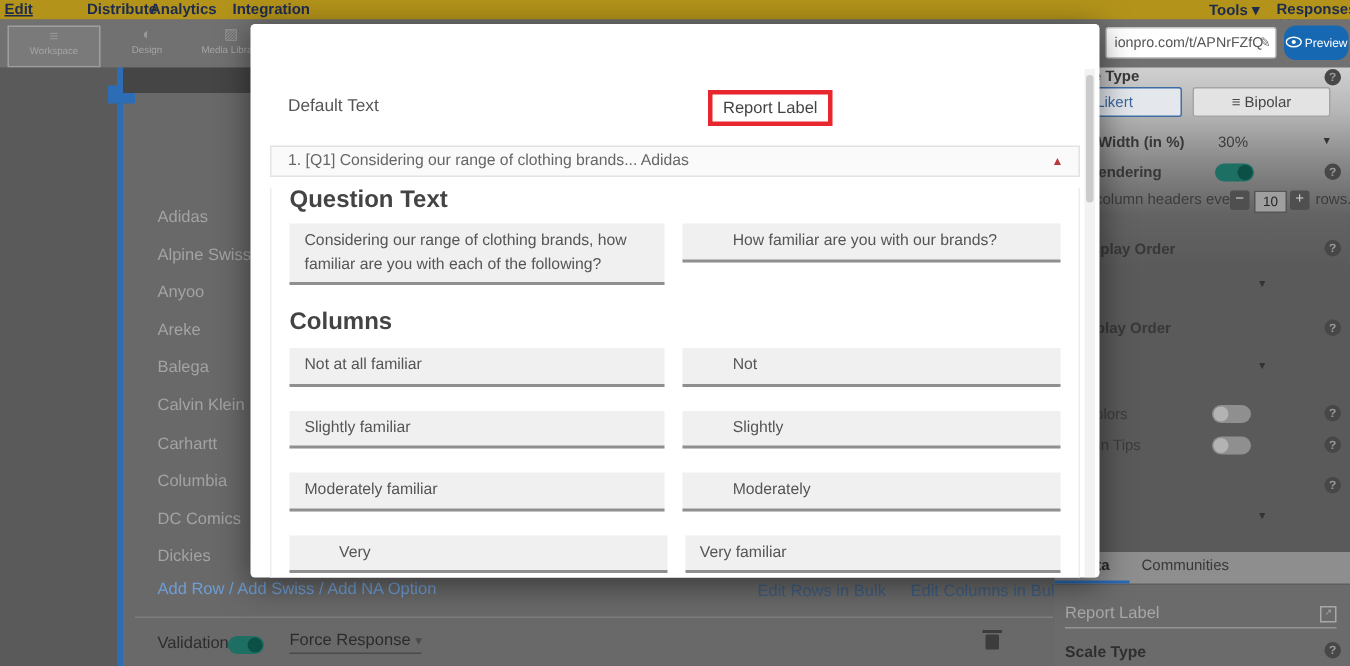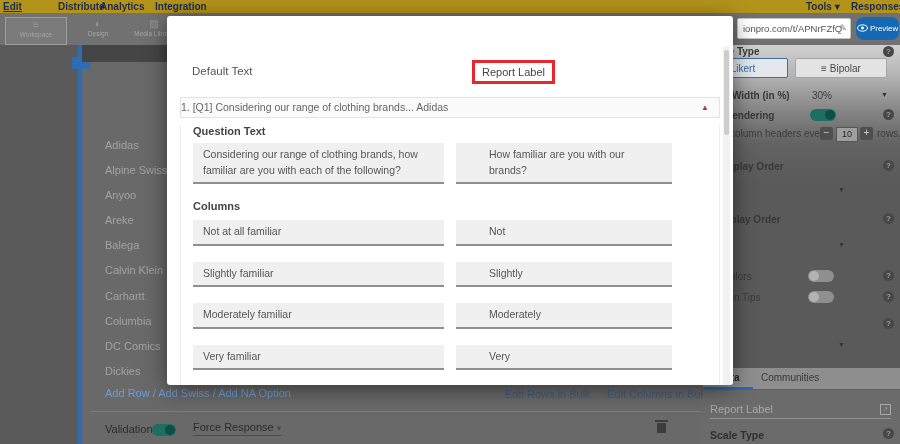--- a/index.html
+++ b/index.html
@@ -81,30 +81,30 @@
     background-image:radial-gradient(circle,#6a6a6a 1px,transparent 1.2px);background-size:4px 5px;}
   .mtitle{position:absolute;left:0;top:7px;width:566px;text-align:center;font-size:14px;font-weight:bold;color:#333;}
   .mhelp{display:inline-block;width:14px;height:14px;border-radius:50%;background:#2e6da4;color:#fff;
     font-size:9.5px;font-weight:bold;line-height:14px;text-align:center;vertical-align:1px;}
   .mclose{position:absolute;right:12px;top:6px;width:15px;height:15px;border:2px solid #2e6da4;border-radius:50%;
     color:#2e6da4;font-size:8px;line-height:15px;text-align:center;font-weight:bold;}
   .hcol{position:absolute;font-size:11.5px;color:#555;}
   .redbox{position:absolute;left:305px;top:44px;border:3px solid #e8262d;padding:3px 7px;font-size:11px;color:#444;}
   .acc{position:absolute;left:13px;top:81px;width:540px;box-sizing:border-box;}
   .acc-head{height:19px;background:#fafafa;border:1px solid #e3e3e3;font-size:10.5px;color:#666;
-    line-height:19px;position:relative;}
+    line-height:19px;padding-left:11px;position:relative;}
   .acc-caret{position:absolute;right:10px;top:0;font-size:8px;color:#b73a3a;line-height:19px;}
   .acc-body{border:1px solid #ededed;border-top:none;background:#fff;padding:0 12px 20px 12px;}
-  .slabel{font-size:11px;font-weight:bold;color:#444;margin:7px 0 6px 0;}
+  .slabel{font-size:16px;font-weight:bold;color:#444;margin:7px 0 6px 0;}
   .slabel.cols{margin-top:4px;margin-bottom:8px;}
   .qrow{display:flex;gap:12px;margin-bottom:16px;align-items:flex-start;}
   .qinput{background:#f0f0f0;border-bottom:2px solid #8f8f8f;font-size:10.5px;color:#555;
     padding:4px 10px;line-height:15.5px;box-sizing:border-box;}
   .qleft{width:251px;}
-  .qright{width:216px;padding-left:33px;}
+  .qright{width:252px;padding-left:33px;}
   .scrolltrack{position:absolute;right:3px;top:30px;bottom:0;width:7px;background:#f2f2f2;}
   .scrollthumb{position:absolute;left:1px;top:4px;width:5px;height:85px;background:#cccccc;border-radius:3px;}
 </style>
 </head>
 <body>
 
 <div id="app">
 
   <div class="abs goldbar">
     <span class="mi active" style="left:3px;">Edit</span>
@@ -268,22 +268,22 @@
         </div>
         <div class="qrow">
           <div class="qinput qleft">Slightly familiar</div>
           <div class="qinput qright">Slightly</div>
         </div>
         <div class="qrow">
           <div class="qinput qleft">Moderately familiar</div>
           <div class="qinput qright">Moderately</div>
         </div>
         <div class="qrow">
+          <div class="qinput qright">Very</div>
           <div class="qinput qleft">Very familiar</div>
-          <div class="qinput qright">Very</div>
         </div>
 
       </div>
     </div>
 
     <div class="scrolltrack">
       <div class="scrollthumb"></div>
     </div>
   </div>
 

